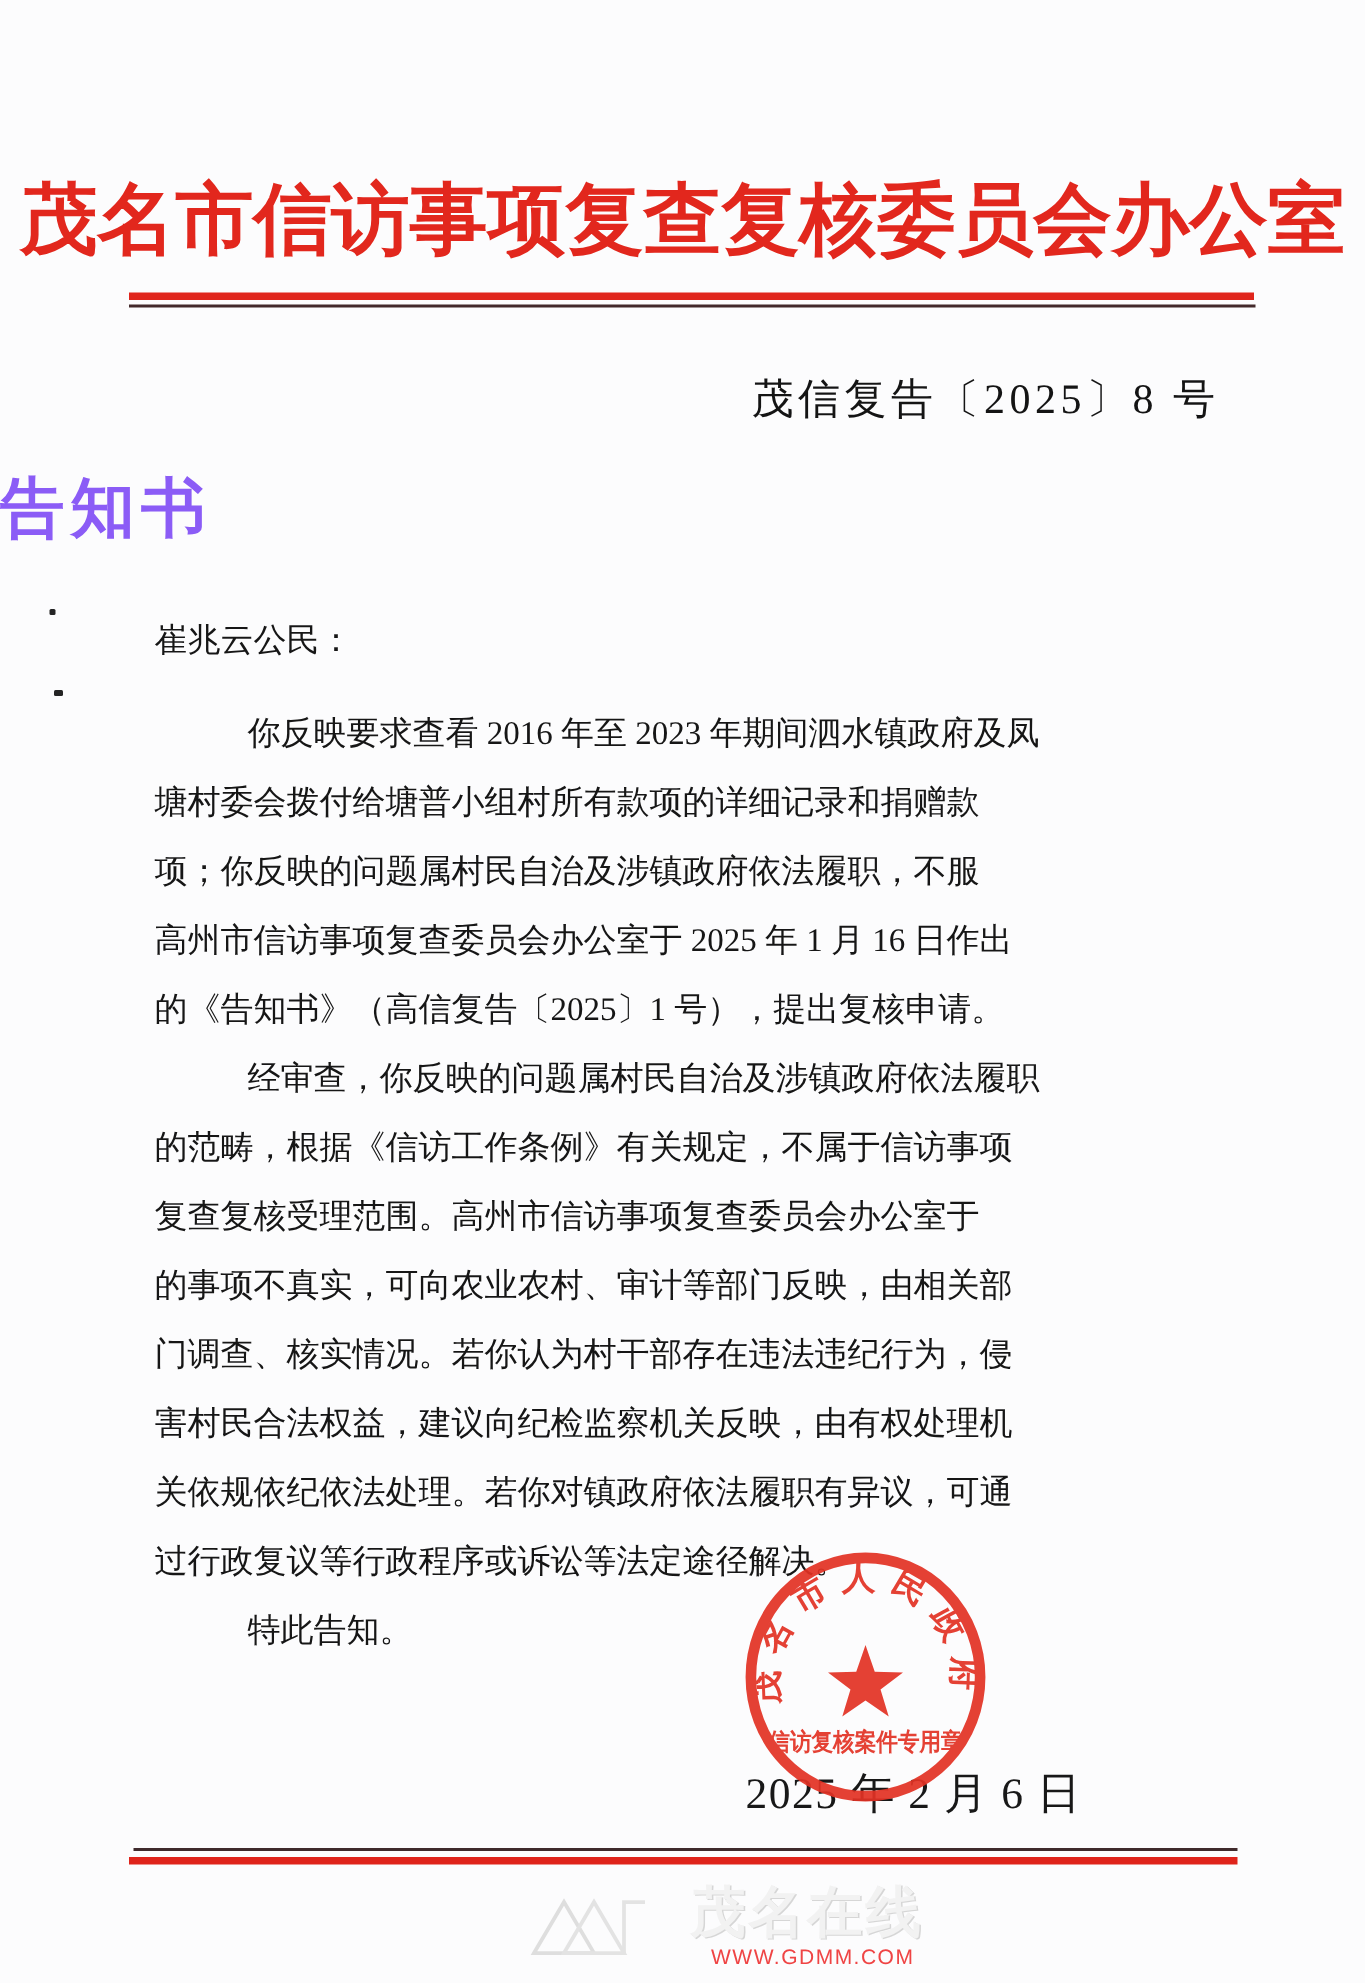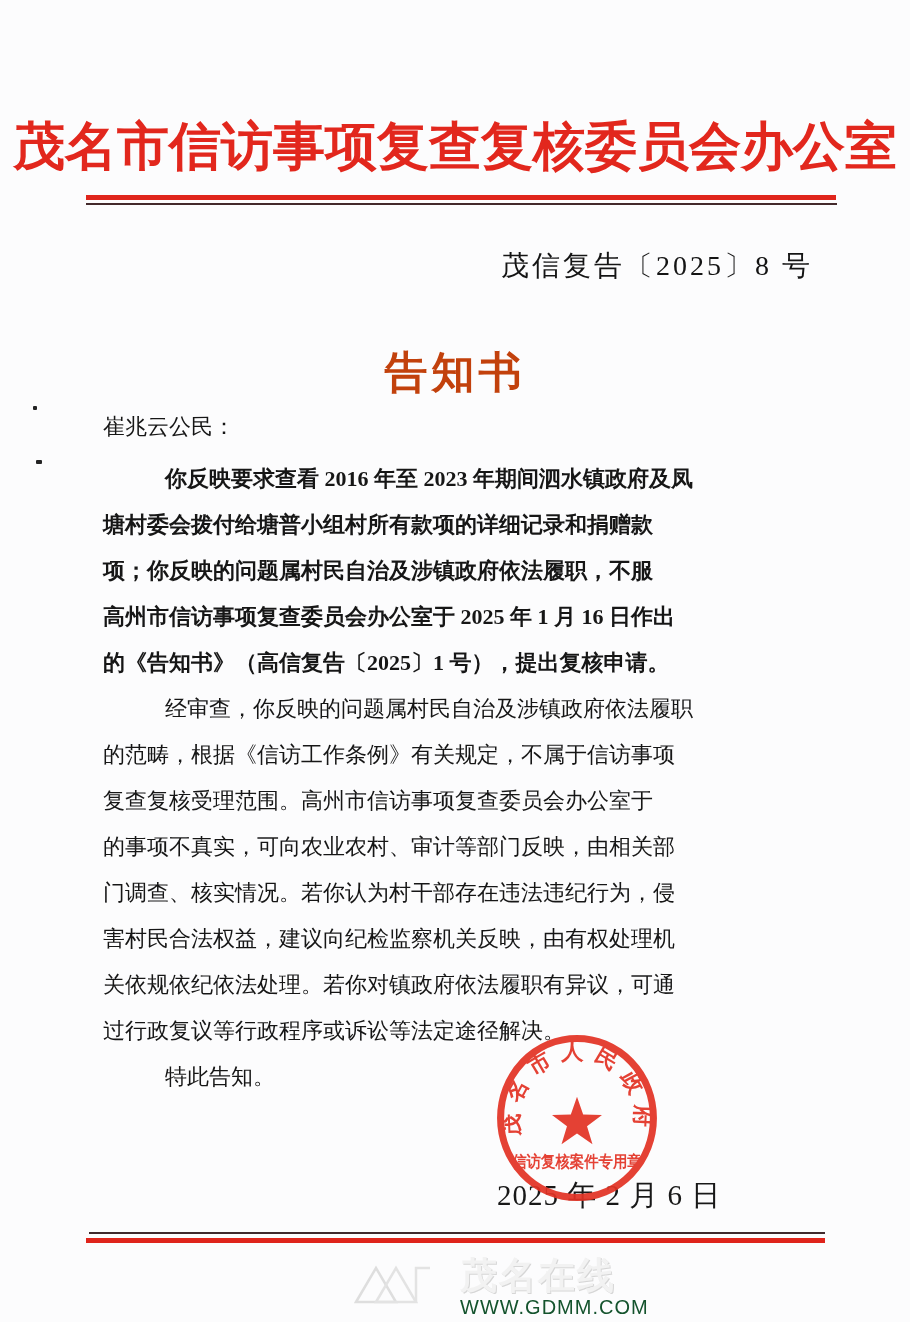--- a/index.html
+++ b/index.html
@@ -40,39 +40,37 @@
     letter-spacing: 3px;
     color: #141414;
     white-space: nowrap;
     margin-top: 13px;
   }
 
   .doc-title {
     position: absolute;
     top: 310px; left: 0;
     width: 100%;
-    text-align: center;
     font-size: 43px;
     font-weight: bold;
     letter-spacing: 4px;
-    color: #c2410c;
-    margin-top: 34px;
+    color: #8b5cf6;
   }
 
   .body-text {
     position: absolute;
     left: 103px; top: 404px;
     width: 724px;
     font-size: 22px;
     line-height: 46px;
     color: #161616;
   }
   .salutation { height: 46px; }
   .para { margin: 0; }
-  .para-first { margin-top: 6px; font-weight: bold; }
+  .para-first { margin-top: 16px; }
   .line { white-space: nowrap; }
   .line.first { text-indent: 62px; }
 
   .notice-date {
     position: absolute;
     left: 497px; top: 1176px;
     font-size: 29px;
     letter-spacing: 1px;
     color: #181818;
     white-space: nowrap;
@@ -104,24 +102,25 @@
     font-size: 37px;
     font-weight: bold;
     line-height: 40px;
     color: #f2f2f2;
     text-shadow: 1px 1px 0 #d6d6d6;
     letter-spacing: 2px;
     white-space: nowrap;
   }
   .wm-url {
     font-family: "Liberation Sans", "DejaVu Sans", sans-serif;
-    font-size: 20px;
-    color: #14532d;
+    font-size: 14px;
+    color: #ef4444;
     letter-spacing: 1px;
     white-space: nowrap;
+    margin-left: 14px;
   }
 </style>
 </head>
 <body>
 
 <div class="page">
 
   <div class="header-title">茂名市信访事项复查复核委员会办公室</div>
 
   <div class="rule rule-red-top"></div>

